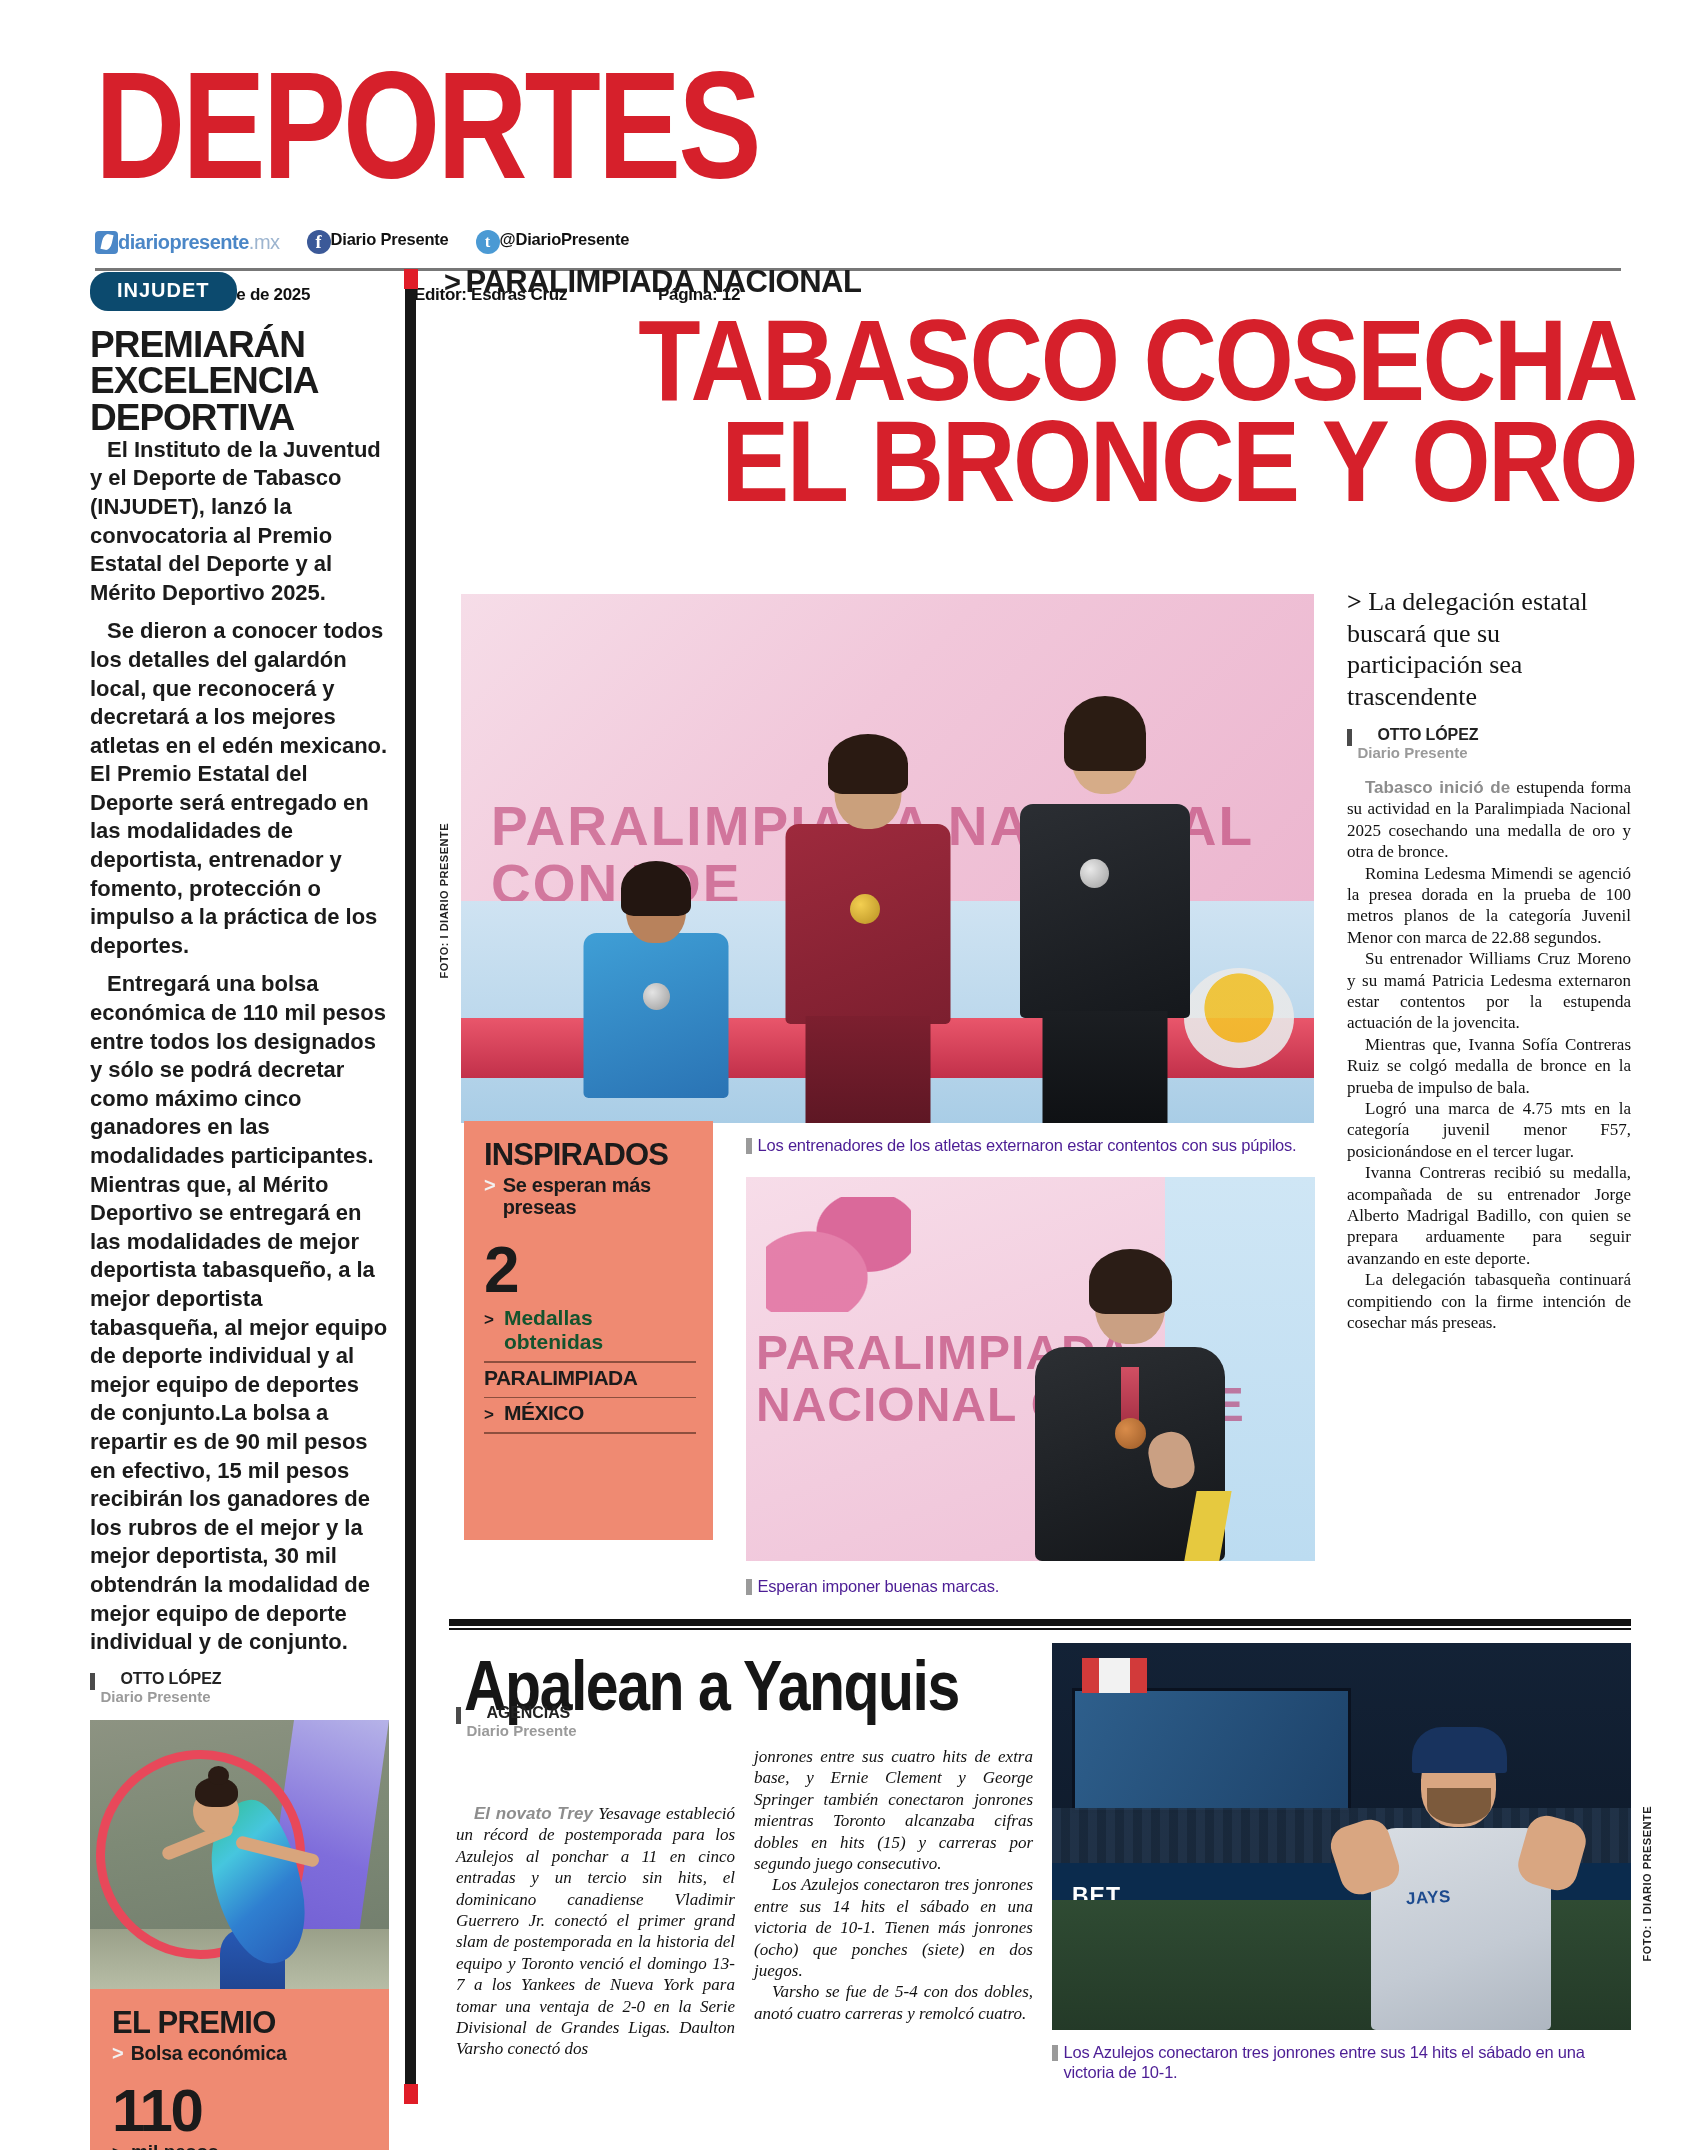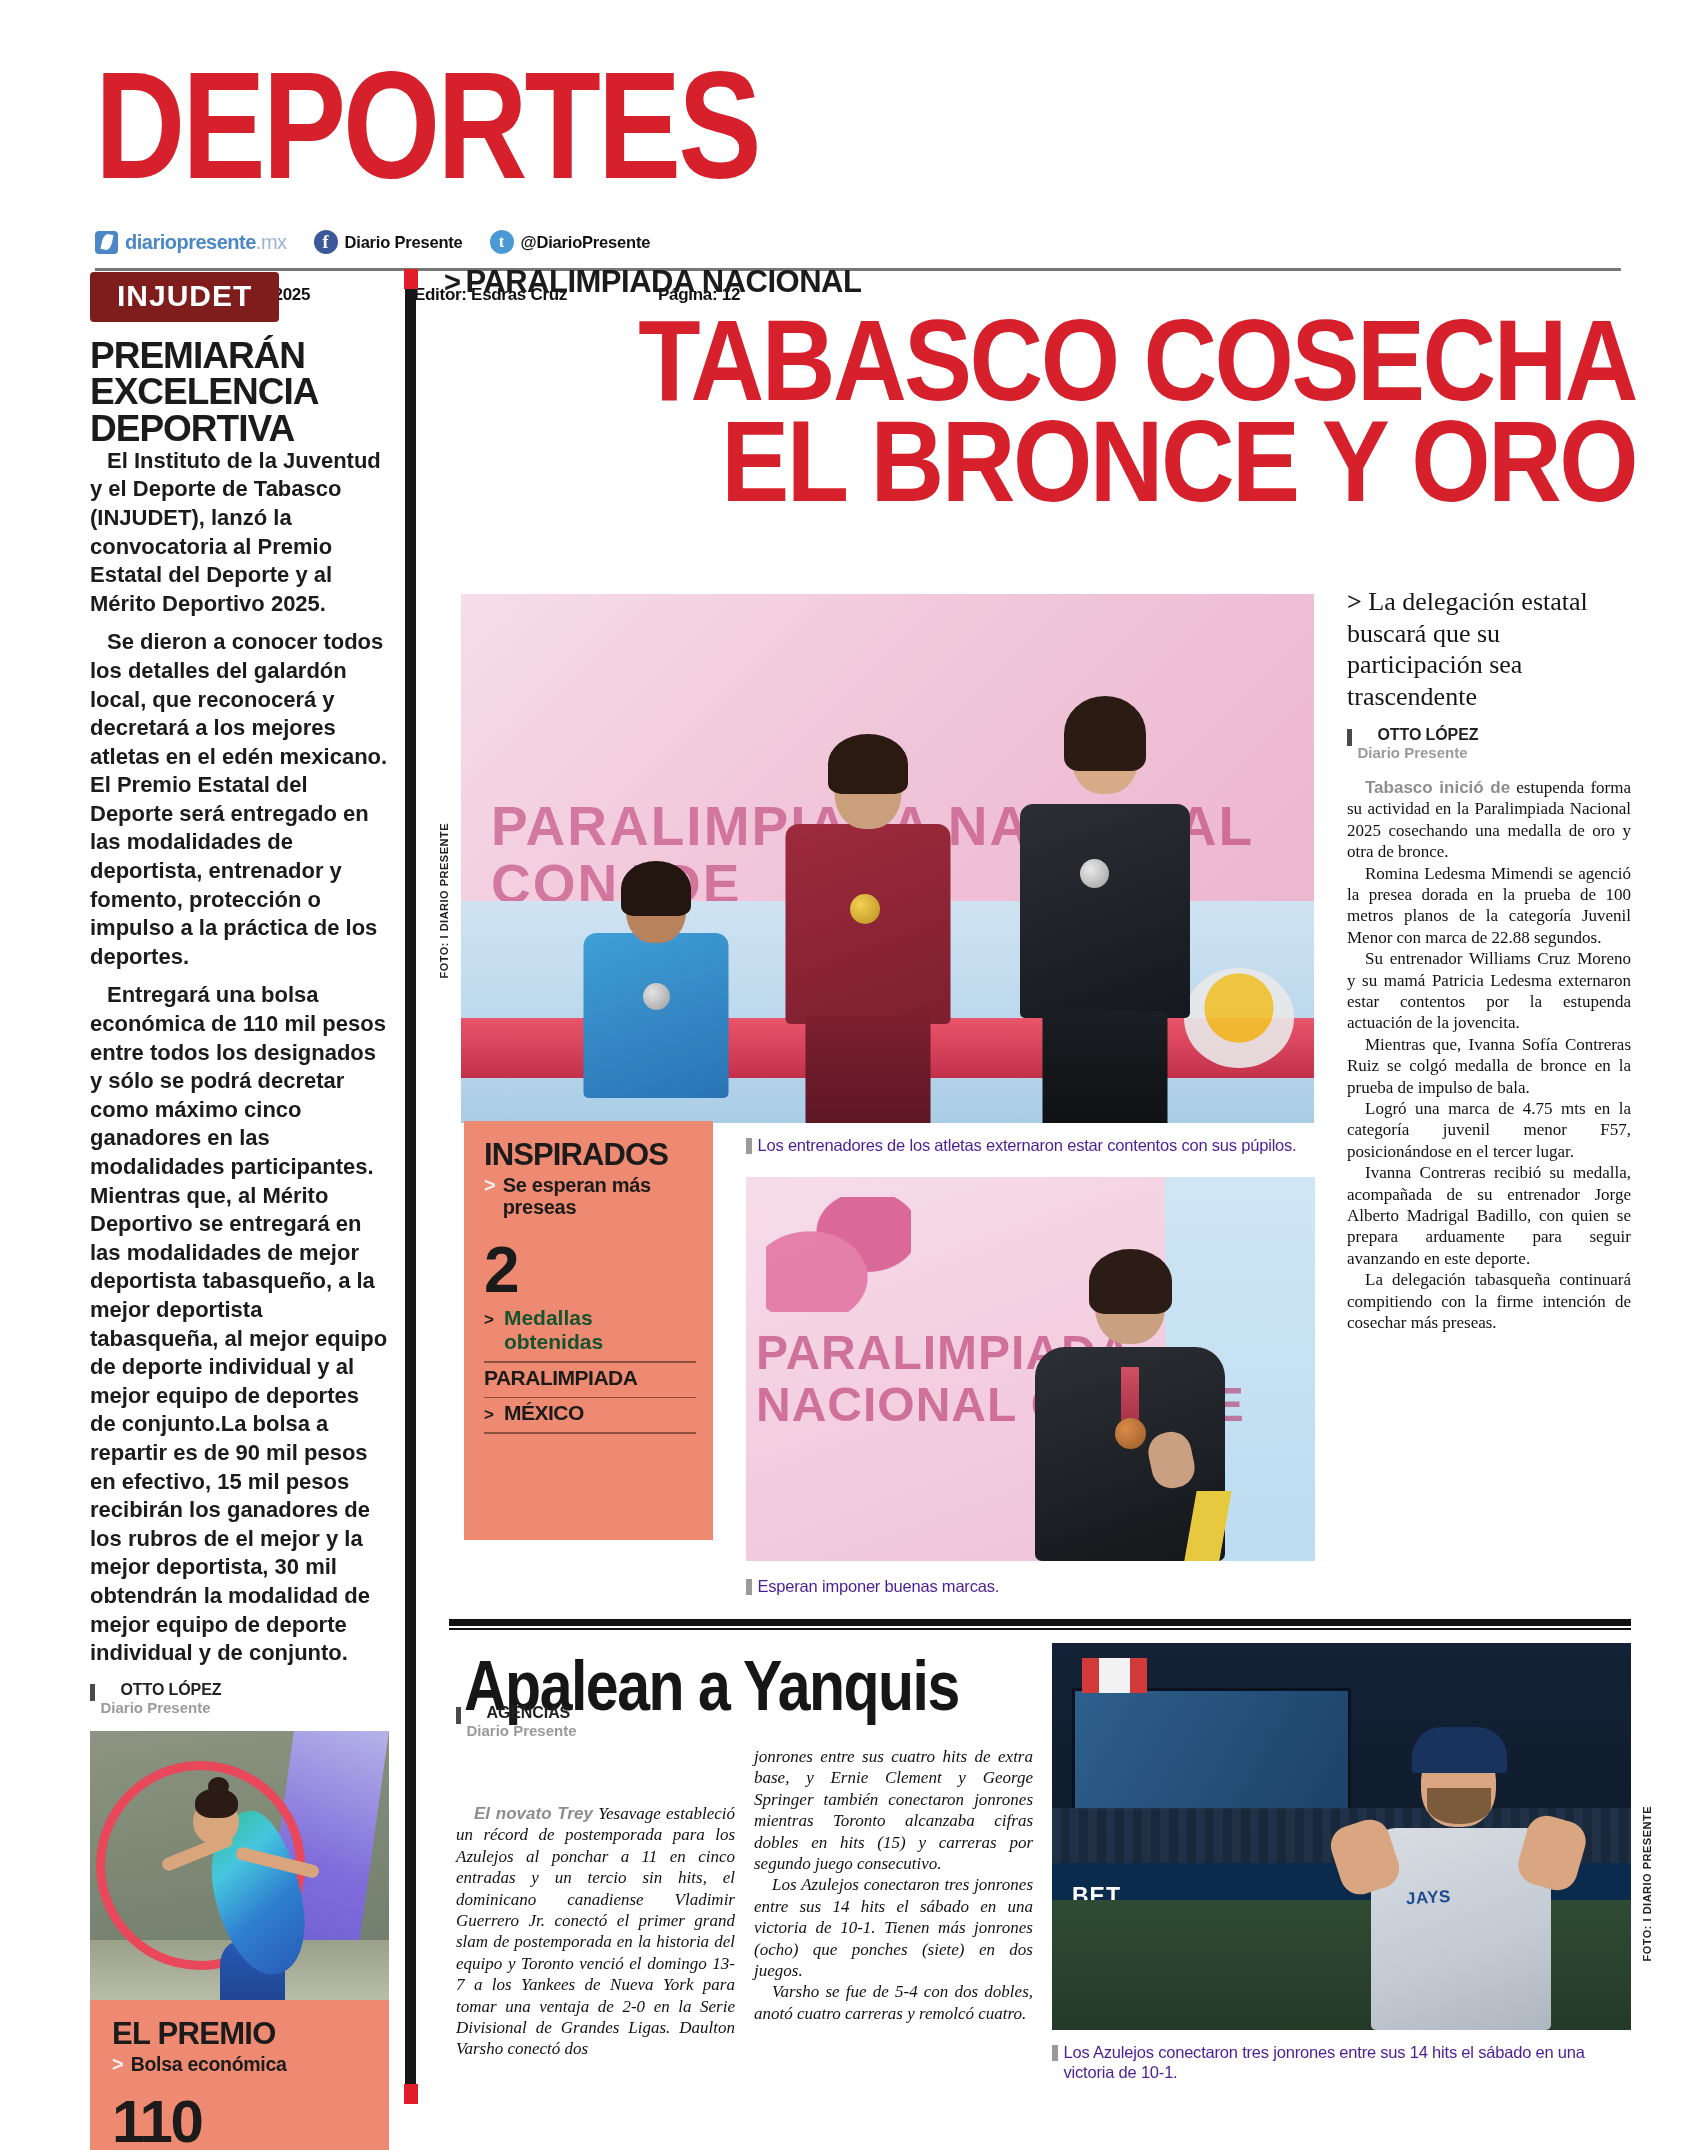--- a/index.html
+++ b/index.html
@@ -16,21 +16,21 @@
   
   .masthead { position:absolute; left:95px; top:55px; width:1526px; }
   .deportes {
     font-family:"Liberation Sans", sans-serif;
     font-weight:700; font-size:125px; line-height:0.92;
     letter-spacing:-3px; color:#d6202b;
     transform: scaleY(1.22) scaleX(1.0);
     transform-origin: left top;
   }
   .social-row { display:flex; align-items:center; gap:27px; margin-top:60px; }
-  .social-item { display:flex; align-items:center; gap:7px; }
+  .social-item { display:flex; align-items:flex-start; }
   .icon-sq {
     width:23px; height:23px; background:#4b87c7; border-radius:4px;
     position:relative; flex:0 0 auto;
   }
   .icon-sq::after{
     content:""; position:absolute; left:6.5px; top:3.5px; width:10px; height:16px;
     background:#fff; border-radius:50% 0 50% 0; transform:rotate(12deg);
   }
   .brand-txt { font-size:20px; font-weight:700; color:#4b87c7; letter-spacing:-0.5px; }
   .brand-txt .mx { color:#9cb4cf; font-weight:400; }
@@ -58,23 +58,23 @@
   .vsep { position:absolute; left:405px; top:269px; width:11px; height:1835px; background:#171717; }
   .vsep::before, .vsep::after{
     content:""; position:absolute; left:-1.5px; width:14px; height:20px; background:#e01d28;
   }
   .vsep::before{ top:0; }
   .vsep::after{ bottom:0; }
 
   
   .sidebar { position:absolute; left:90px; top:272px; width:299px; }
   .pill {
-    display:inline-block; background:#7f1d1d; color:#fff;
-    font-size:30px; font-weight:700; letter-spacing:1px;
-    padding:7px 27px 9px; border-radius:4px;
+    display:inline-block; background:#0c4a6e; color:#fff;
+    font-size:20px; font-weight:700; letter-spacing:1px;
+    padding:7px 27px 9px; border-radius:18px;
   }
   .side-head {
     margin-top:16px; font-size:37px; font-weight:900; line-height:0.98;
     letter-spacing:-1px; color:#1b1b1b; text-transform:uppercase;
   }
   .side-body { font-size:22px; line-height:1.30; font-weight:600; color:#1b1b1b; }
   .side-body p { text-indent:17px; margin-bottom:10px; }
   .byline { margin-top:13px; display:flex; align-items:flex-start; gap:6px; }
   .bmark { width:4.5px; height:17px; background:#4a4a4a; margin-top:3px; flex:0 0 auto; }
   .bname { font-size:16px; font-weight:700; letter-spacing:-0.1px; color:#222;padding-left:20px; }

